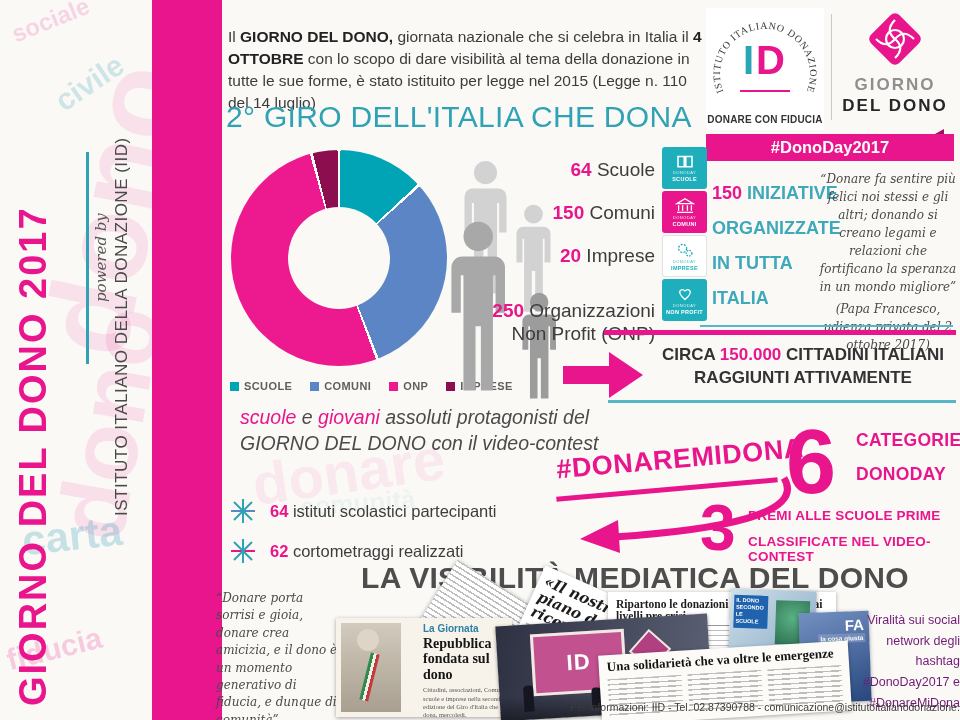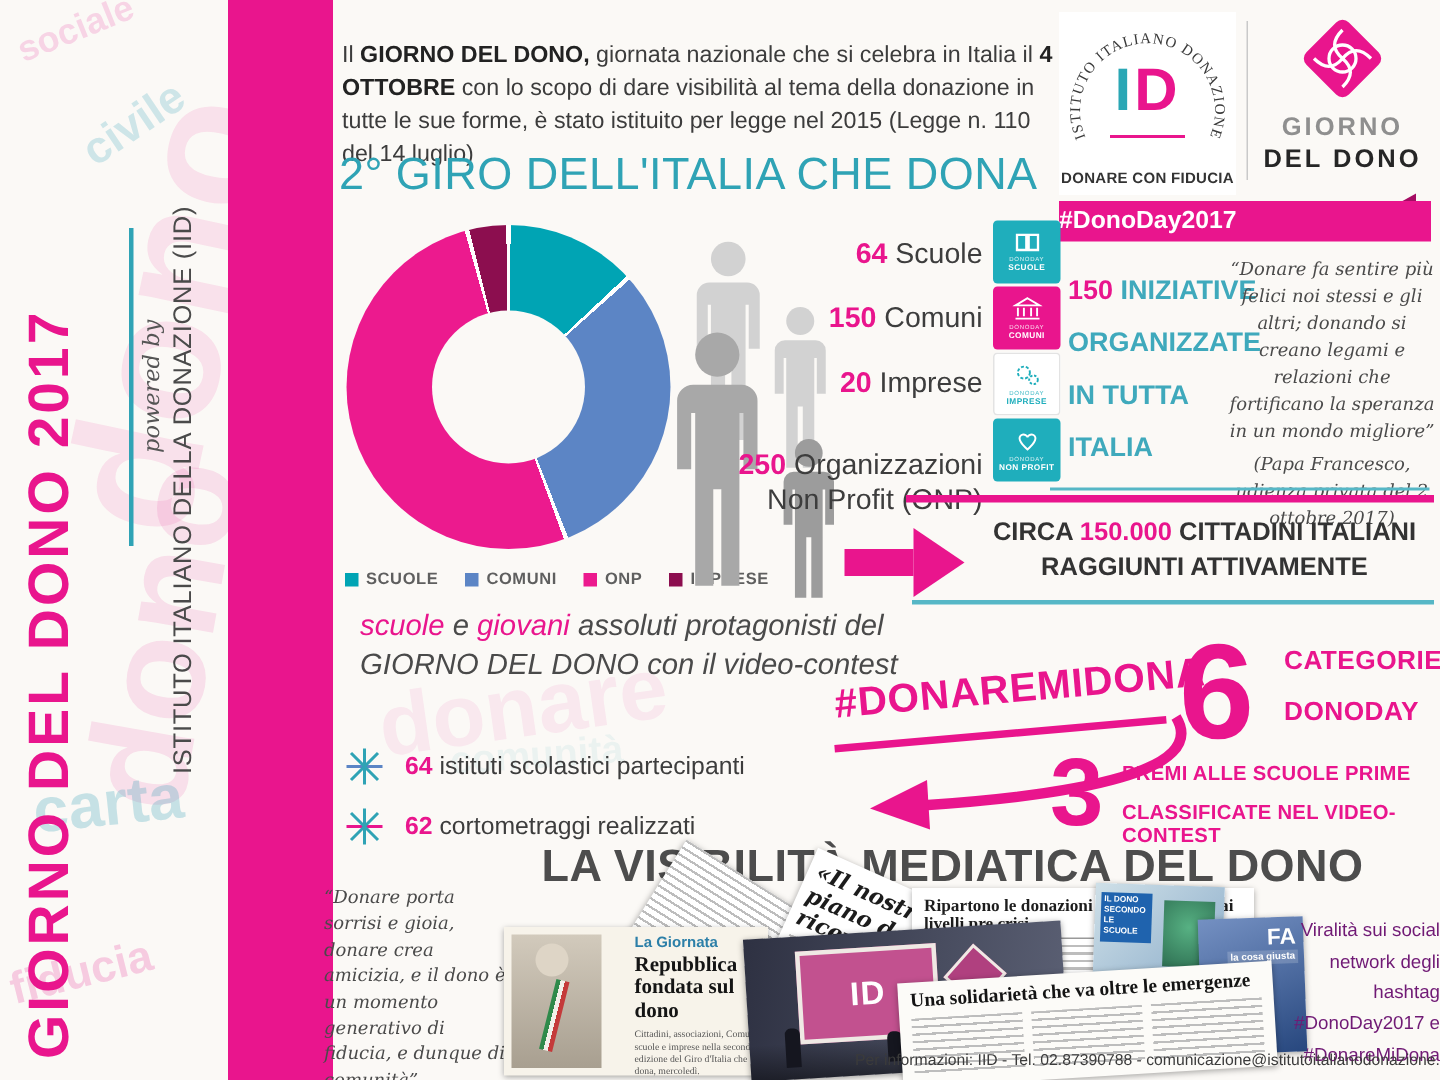--- a/index.html
+++ b/index.html
@@ -39,21 +39,21 @@
   .iid-line{position:absolute;left:34px;top:82px;width:50px;height:2px;background:#E9158D;}
   .iid-tagline{position:absolute;bottom:5px;left:0;width:100%;text-align:center;
                font-family:Liberation Sans, sans-serif;font-weight:700;font-size:10px;letter-spacing:.2px;color:#333;}
   .logo-divider{position:absolute;left:831px;top:14px;width:1px;height:106px;background:#c9c9c9;}
   .gdd-box{position:absolute;left:836px;top:8px;width:118px;height:122px;}
   .gdd-svg{position:absolute;left:28px;top:0;}
   .gdd-text{position:absolute;top:66px;left:0;width:100%;text-align:center;letter-spacing:2px;line-height:1.25;}
   .gdd-l1{font-size:17px;color:#8f8f8f;font-weight:600;}
   .gdd-l2{font-size:17px;color:#262626;font-weight:800;}
   .ribbon{position:absolute;left:706px;top:134px;width:248px;height:27px;background:#E9158D;color:#fff;
-          font-weight:800;font-size:16.5px;text-align:left;line-height:27px;}
+          font-weight:800;font-size:16.5px;text-align:center;line-height:27px;}
   .ribbon::after{content:'';position:absolute;right:10px;top:-5px;border-left:9px solid transparent;border-bottom:5px solid #a50c63;}
 
   
   .donut{position:absolute;left:231px;top:150px;width:216px;height:216px;border-radius:50%;}
   .donut::after{content:'';position:absolute;left:57px;top:57px;width:102px;height:102px;border-radius:50%;background:#FBF9F6;}
   .legend{position:absolute;left:230px;top:380px;display:flex;gap:18px;}
   .legend .item{display:flex;align-items:center;gap:5px;font-size:11px;font-weight:700;color:#5f5f5f;letter-spacing:.4px;}
   .legend .sw{width:9px;height:9px;display:inline-block;}
 
   

